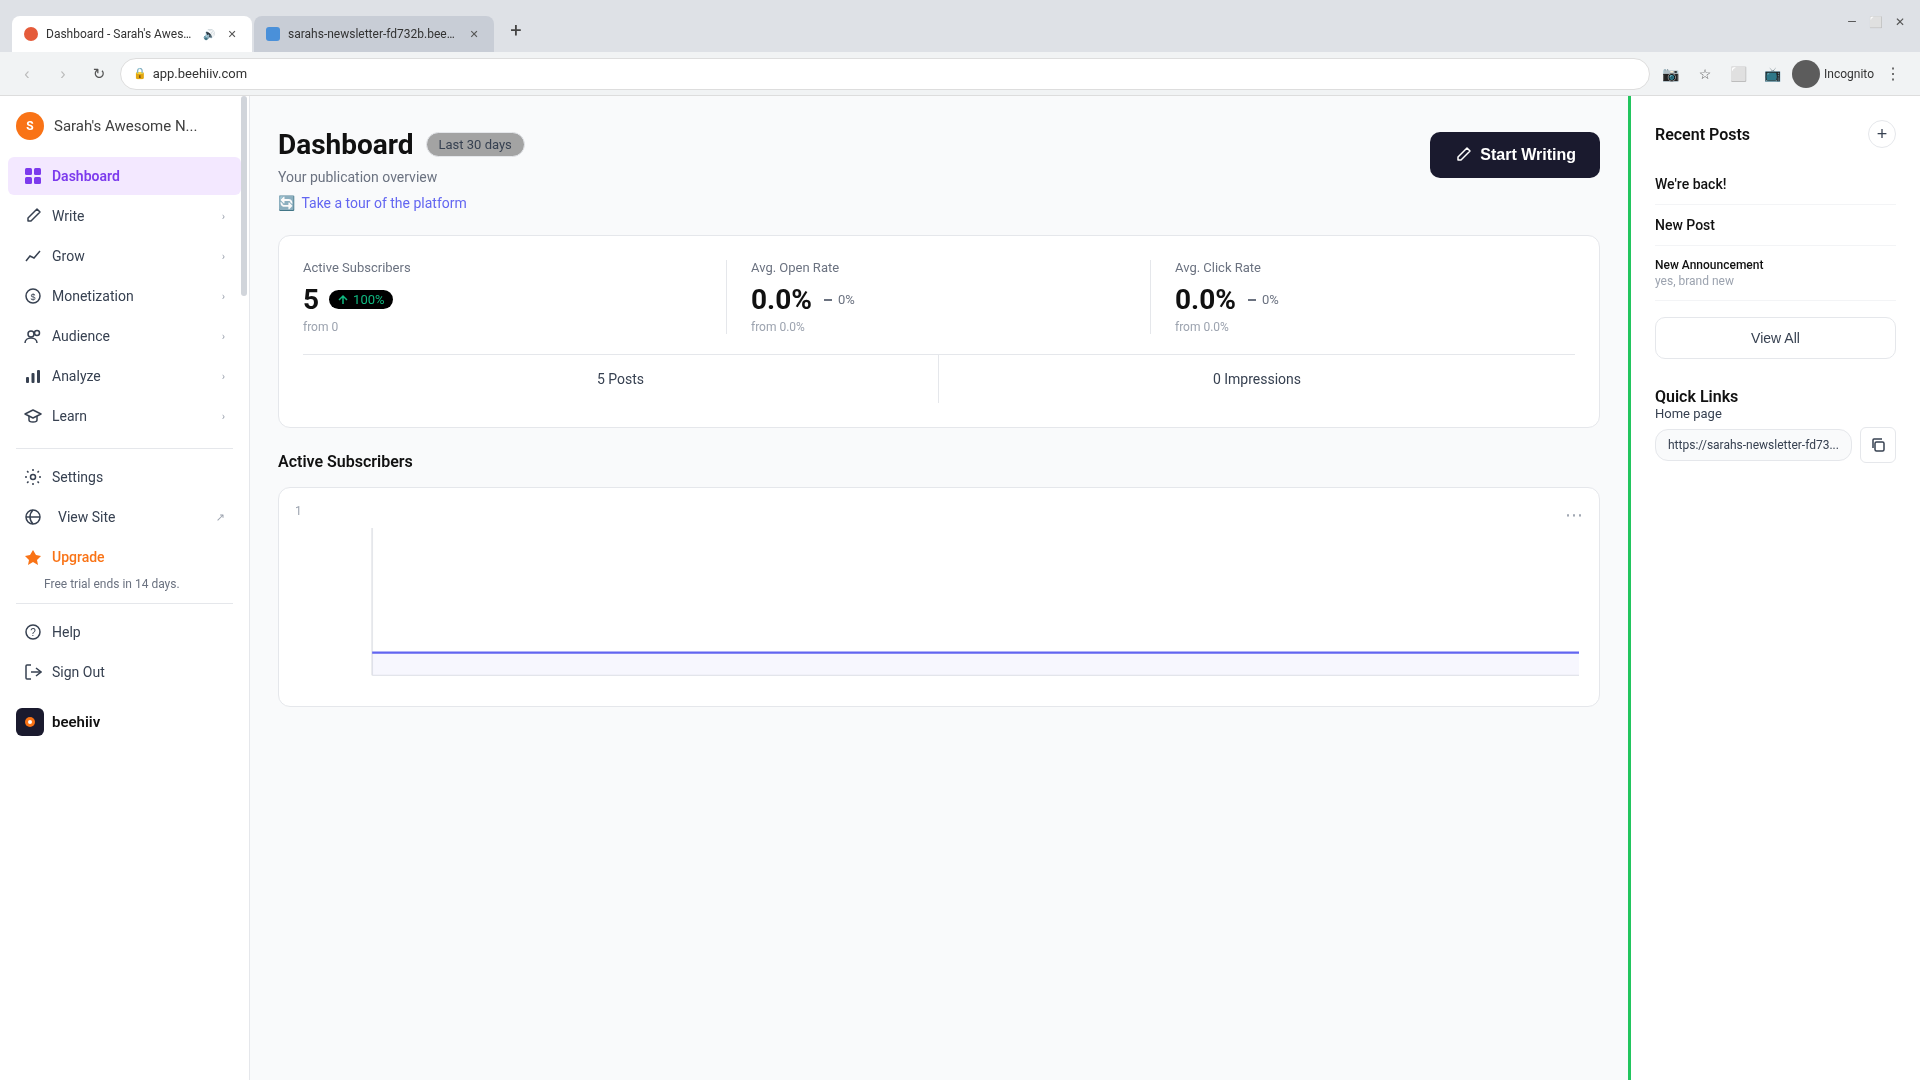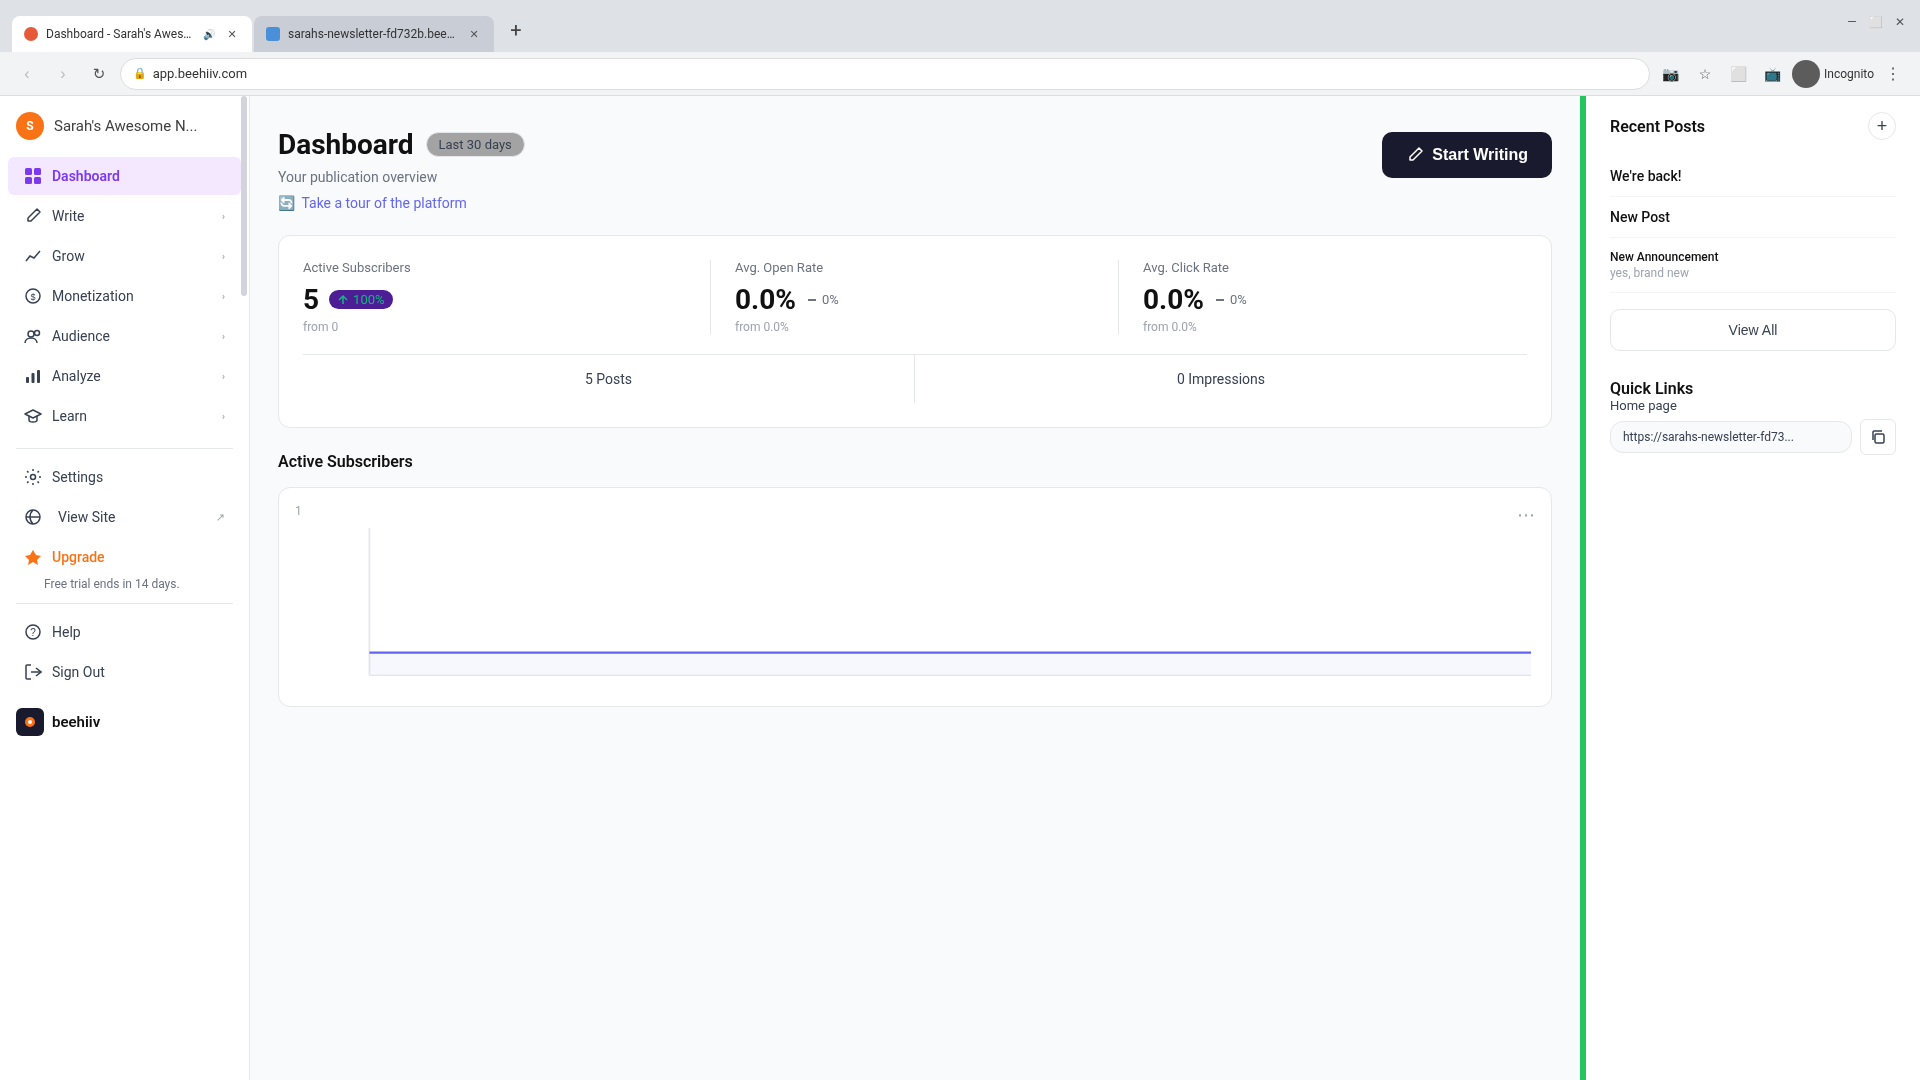--- a/index.html
+++ b/index.html
@@ -242,21 +242,21 @@
         </button>
       </div>
 
       <div style="background:#fff; border:1px solid #e5e7eb; border-radius:12px; padding:24px; margin-bottom:24px;">
         <div style="display:grid; grid-template-columns:1fr 1fr 1fr; gap:0;">
 
           <div style="border-right:1px solid #e5e7eb; padding-right:24px;">
             <div style="font-size:13px; color:#6b7280; margin-bottom:8px;">Active Subscribers</div>
             <div style="display:flex; align-items:center; gap:10px; margin-bottom:4px;">
               <span style="font-size:28px; font-weight:700; color:#111;">5</span>
-              <span style="display:flex; align-items:center; gap:4px; font-size:13px; color:#10b981; background:#4c1d95; padding:2px 8px; border-radius:12px;">
+              <span style="display:flex; align-items:center; gap:4px; font-size:13px; color:#10b981; background:#000000; padding:2px 8px; border-radius:12px;">
                 <svg width="12" height="12" viewBox="0 0 12 12" fill="none">
                     <path d="M6 10V2M2 6l4-4 4 4" stroke="#10b981" stroke-width="1.5"></path>
                   </svg>
                 <span>100%</span>
               </span>
             </div>
             <div style="font-size:12px; color:#9ca3af;">from 0</div>
           </div>
 
           <div style="border-right:1px solid #e5e7eb; padding-left:24px; padding-right:24px;">
@@ -312,21 +312,21 @@
 
               <polyline points="40,110 700,110" stroke="#6366f1" stroke-width="2" fill="none"></polyline>
 
               <polygon points="40,110 700,110 700,130 40,130" fill="#6366f1" fill-opacity="0.05"></polygon>
             </svg>
           </div>
         </div>
       </div>
     </div>
 
-    <div style="width:340px; padding:16px 24px; background:#fff; border-left:6px solid #22c55e; overflow-y:auto;">
+    <div style="width:292px; padding:24px 24px; background:#fff; border-left:3px solid #22c55e; overflow-y:auto;">
 
       <div style="margin-bottom:28px;">
         <div style="display:flex; justify-content:space-between; align-items:center; margin-bottom:16px;">
           <h2 style="font-size:16px; font-weight:600; color:#111;">Recent Posts</h2>
           <button style="width:28px; height:28px; border-radius:50%; border:1px solid #e5e7eb; background:#fff; display:flex; align-items:center; justify-content:center; cursor:pointer; font-size:18px; color:#374151; line-height:1;">+</button>
         </div>
         
         <div style="padding:12px 0; border-bottom:1px solid #f3f4f6; cursor:pointer;">
           <div style="font-size:14px; font-weight:500; color:#111;">We're back!</div>
         </div>

